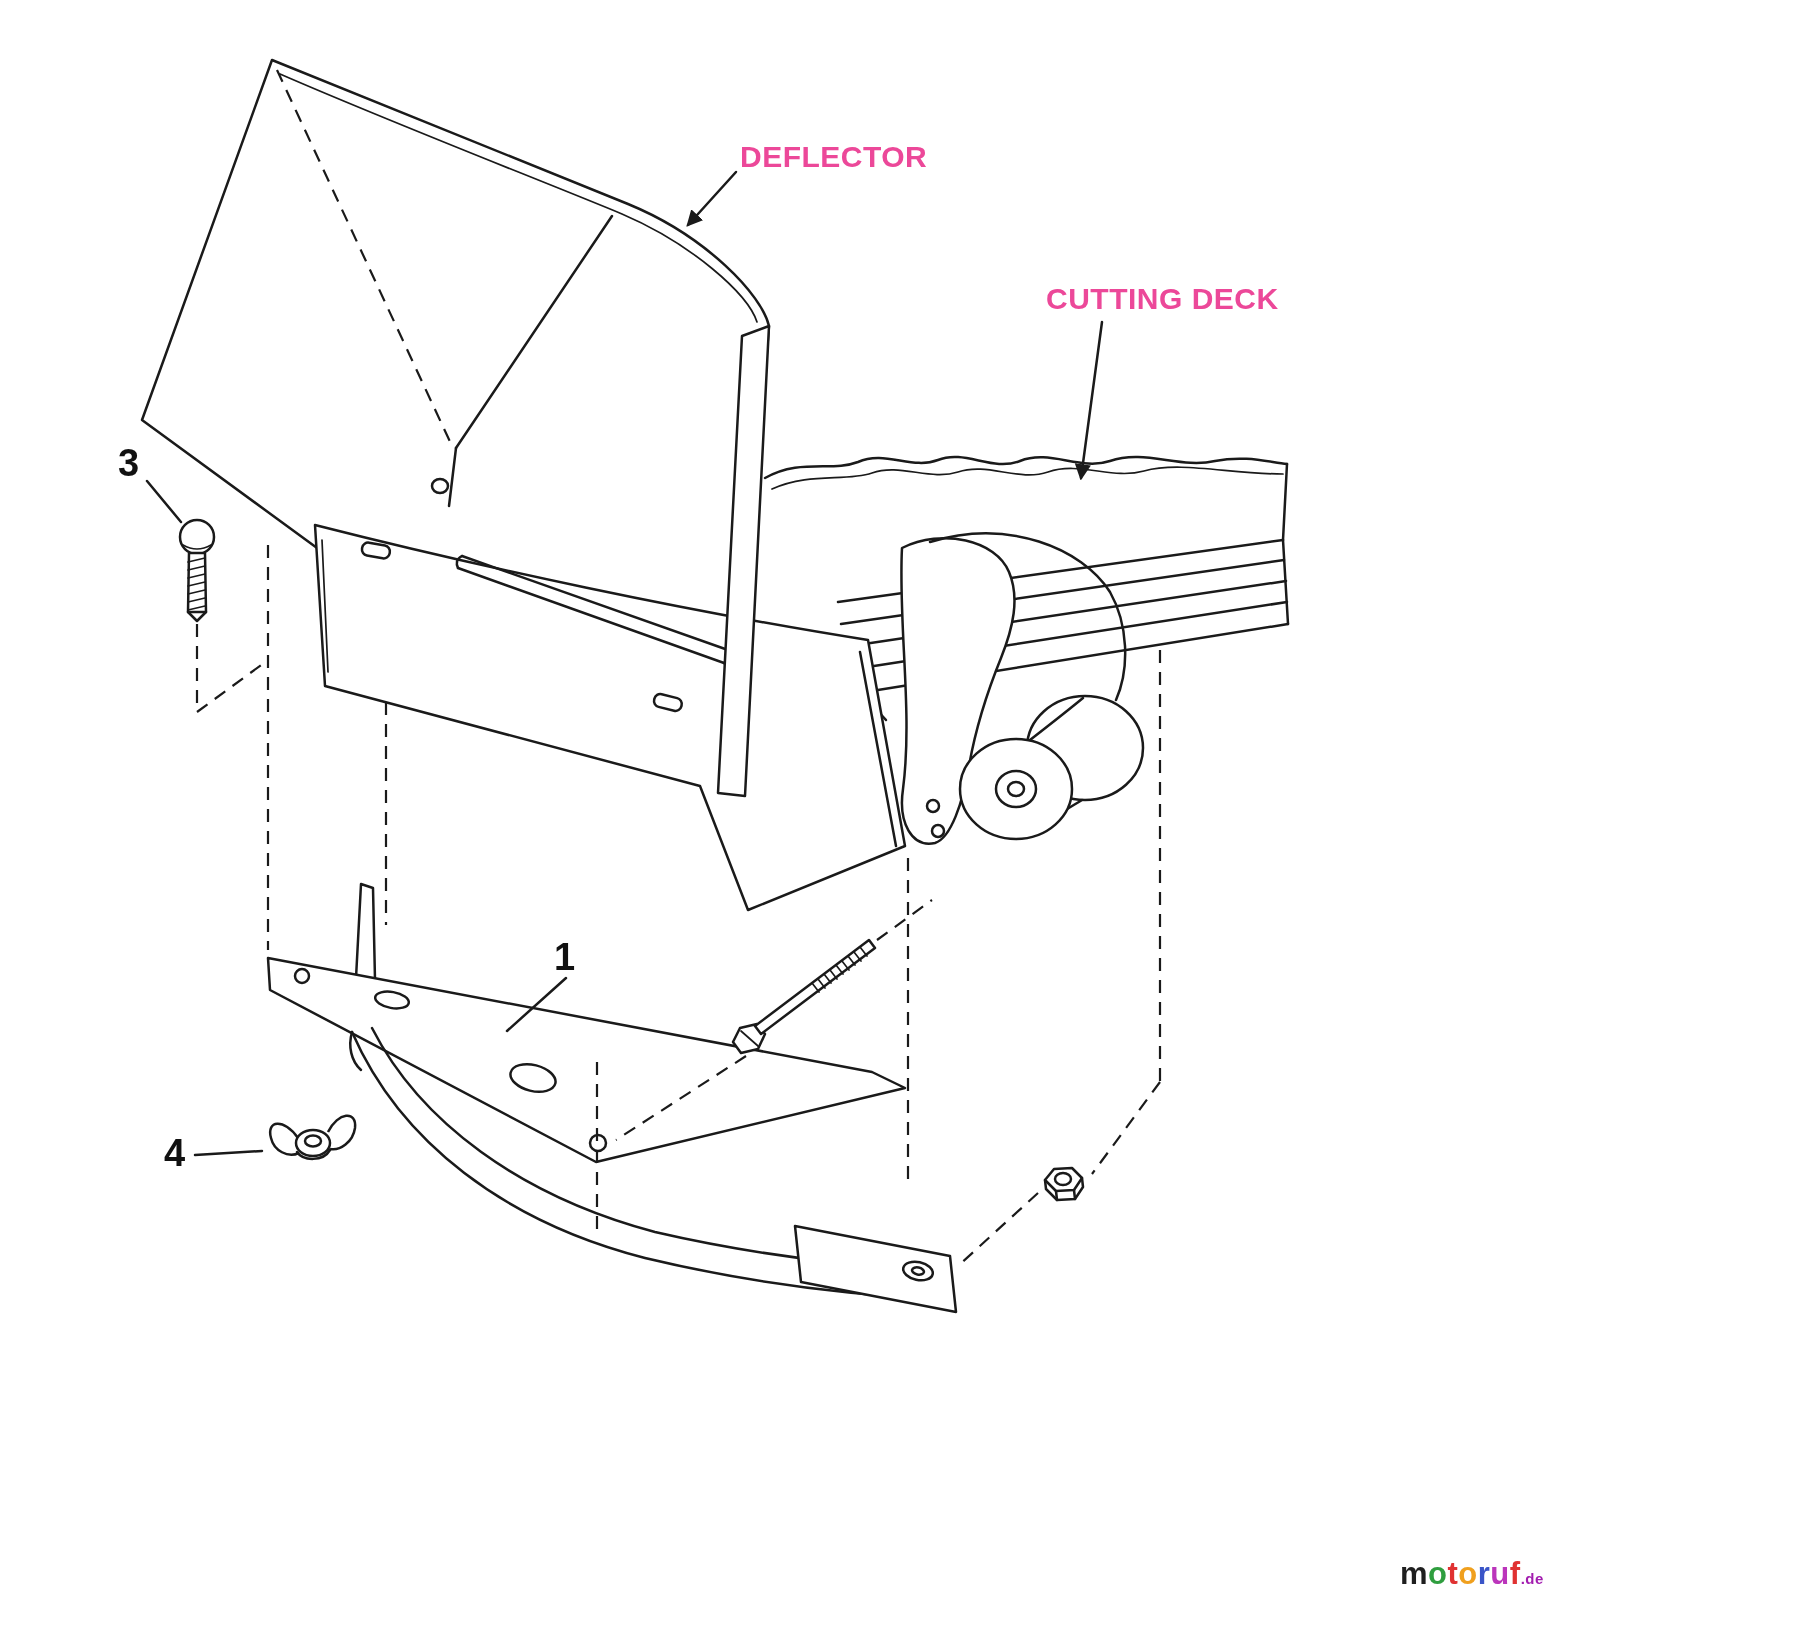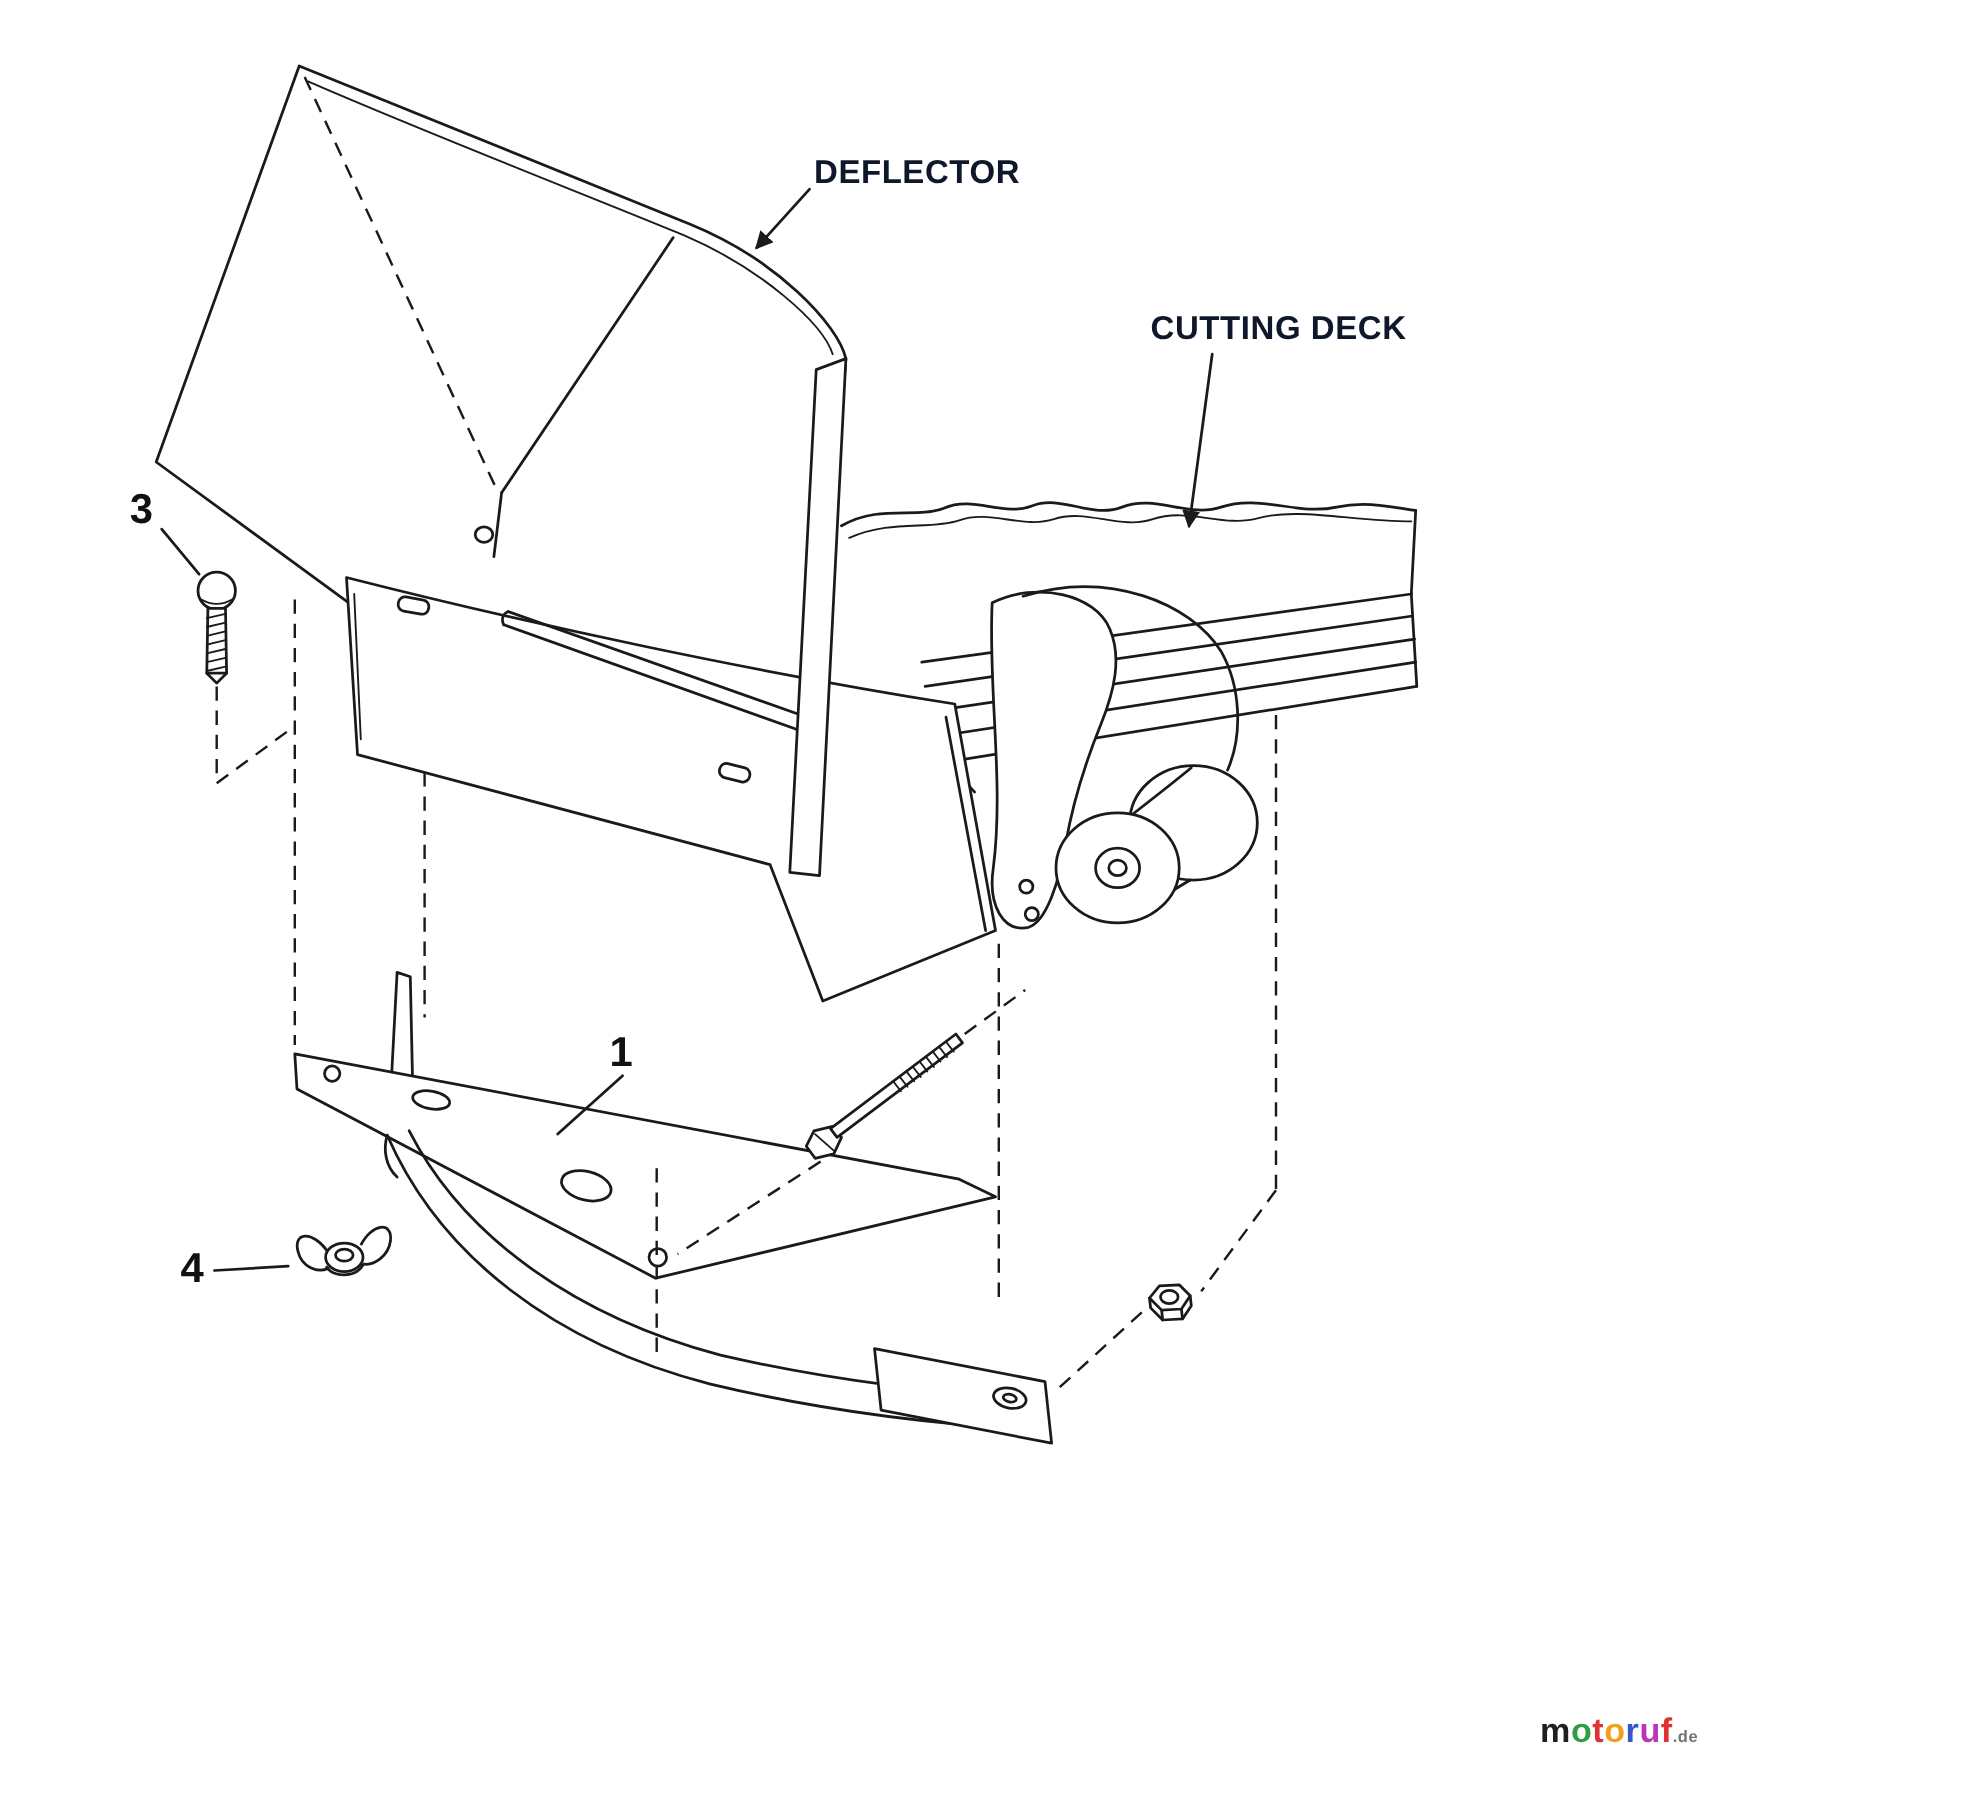--- a/index.html
+++ b/index.html
@@ -5,24 +5,24 @@
   * { margin:0; padding:0; box-sizing:border-box; }
   html,body { width:1800px; height:1644px; background:#ffffff; font-family:"Liberation Sans", sans-serif; }
   .stage { position:relative; width:1800px; height:1644px; overflow:hidden; background:#ffffff; }
   svg.drawing { position:absolute; left:0; top:0; width:1800px; height:1644px; }
 
   .ln    { fill:none; stroke:#1a1a1a; stroke-width:2.5; stroke-linecap:round; stroke-linejoin:round; }
   .solid { fill:#ffffff; stroke:#1a1a1a; stroke-width:2.5; stroke-linejoin:round; }
   .thin  { stroke-width:1.7; }
   .dash  { fill:none; stroke:#1a1a1a; stroke-width:2.2; stroke-dasharray:13 9; stroke-linecap:butt; }
 
-  .part-label { position:absolute; font-weight:bold; color:#0f172a; font-size:30px; letter-spacing:0.5px; white-space:nowrap; }
+  .part-label { position:absolute; font-weight:bold; color:#ec4899; font-size:30px; letter-spacing:0.5px; white-space:nowrap; }
   .part-number { position:absolute; font-weight:bold; color:#111; font-size:38px; }
   .watermark { position:absolute; left:1400px; top:1556px; font-weight:bold; font-size:31px; letter-spacing:0.5px; white-space:nowrap; }
-  .watermark .wm-suffix { font-size:15px; color:#737373; }
+  .watermark .wm-suffix { font-size:15px; color:#a21caf; }
 </style>
 </head>
 <body>
 
 <div class="stage">
 
   <svg class="drawing" viewBox="0 0 1800 1644" xmlns="http://www.w3.org/2000/svg">
     <defs>
       <marker id="arrow" viewBox="0 0 10 10" refX="8.5" refY="5" markerWidth="6.5" markerHeight="6.5" orient="auto">
         <path d="M0,0 L10,5 L0,10 Z" fill="#1a1a1a"></path>

